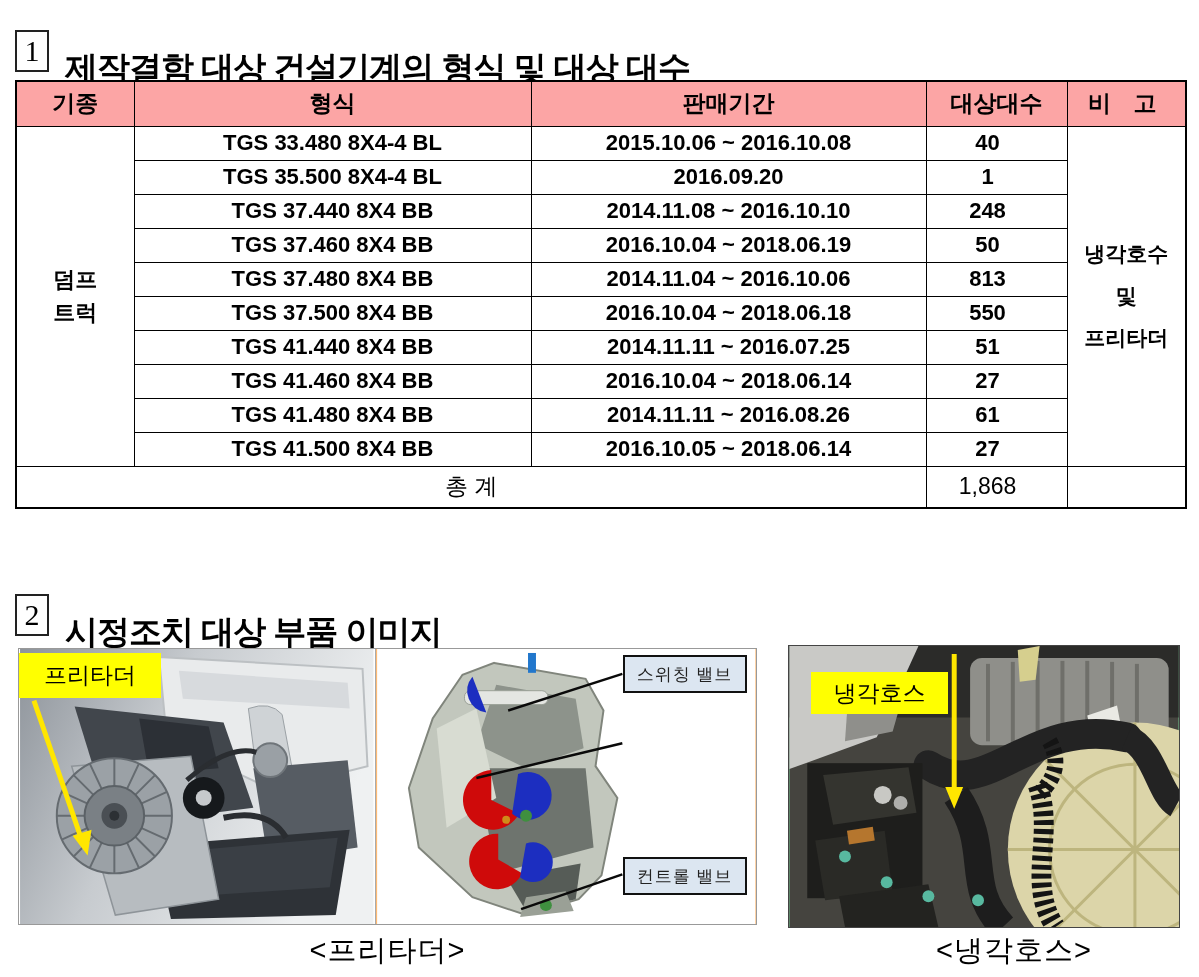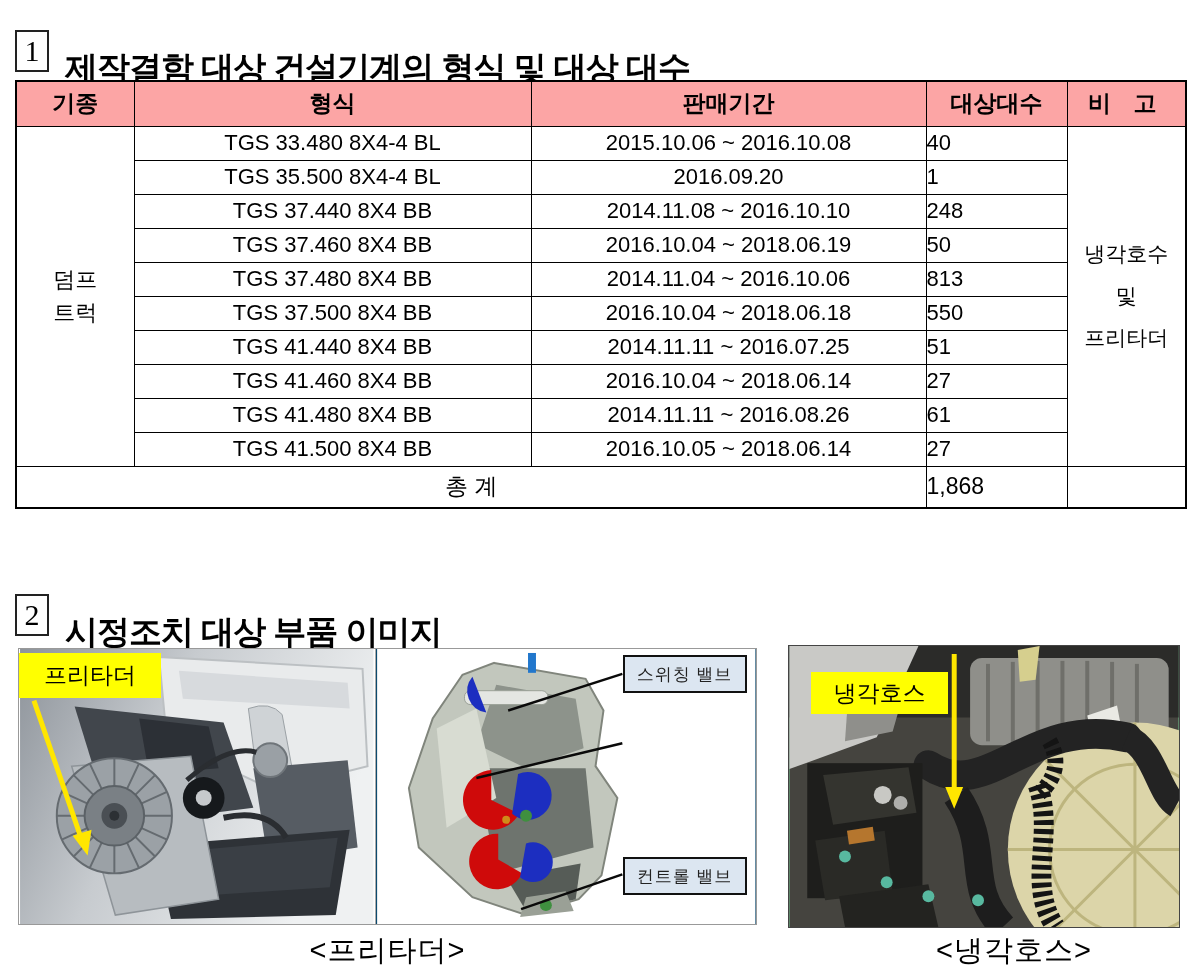--- a/index.html
+++ b/index.html
@@ -23,33 +23,33 @@
   
   table.main {
     position:absolute; left:15px; top:80px; width:1170px;
     border-collapse:collapse; table-layout:fixed; border:2px solid #000;
   }
   table.main th, table.main td { border:1px solid #000; overflow:hidden; }
   table.main thead th {
     background:#fca5a5; height:45px; font-size:23px; font-weight:bold; text-align:center;
   }
   th.remark-h { font-size:27px; letter-spacing:8px; }
-  tbody td { height:34px; font-size:22px; text-align:center; font-weight:400; }
-  td.count { text-align:left; padding-right:18px; }
+  tbody td { height:34px; font-size:22px; text-align:center; font-weight:700; }
+  td.count { text-align:center; padding-right:18px; }
   td.group-cell { white-space:pre-line; font-size:22px; line-height:1.5; }
   td.remark-cell { white-space:pre-line; font-size:21px; line-height:2.0; }
   tr.total-row td { height:42px; font-size:23px; font-weight:normal; }
 
   
   .figure-combo {
     position:absolute; left:18px; top:648px; width:739px; height:277px;
     border:1px solid #999; display:flex; background:#fff;
   }
   .engine-photo { position:relative; width:357px; height:100%; border-right:1px solid #aaa; }
-  .diagram { position:relative; width:381px; height:100%; background:#0c4a6e; }
+  .diagram { position:relative; width:381px; height:100%; background:#fdba74; }
   .photo-right {
     position:absolute; left:788px; top:645px; width:392px; height:283px;
     border:1px solid #444; background:#86efac;
   }
   .engine-photo svg, .diagram svg, .photo-right svg {
     position:absolute; left:0; top:0; width:100%; height:100%; display:block;
   }
 
   .ylabel {
     position:absolute; background:#ffff00; color:#000;

